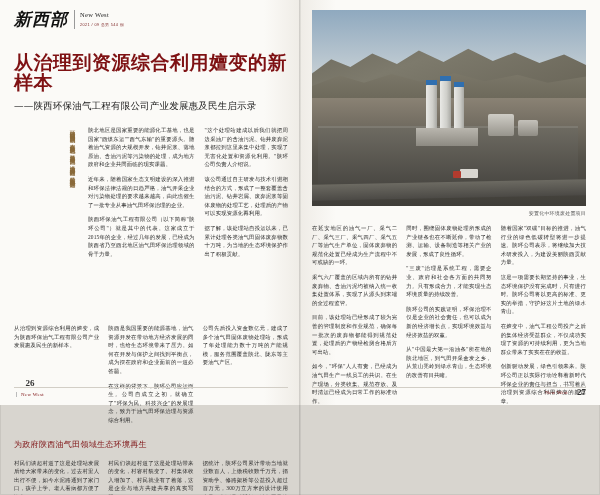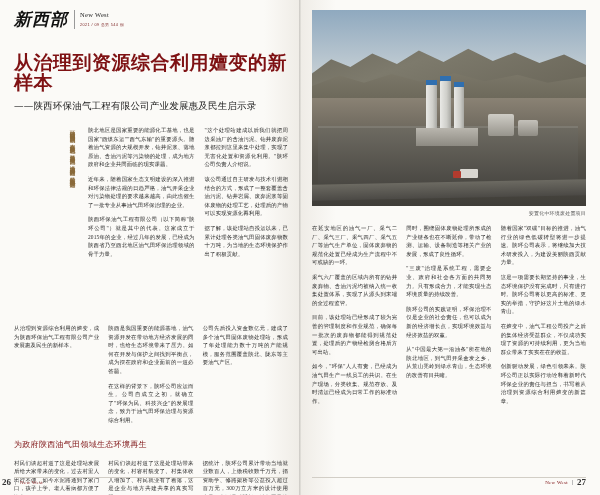--- a/index.html
+++ b/index.html
@@ -10,21 +10,21 @@
     overflow:hidden;
   }
   .spread{
     position:relative;
     width:600px;height:495px;
     display:flex;
     box-shadow:inset 0 0 0 1px #c9c6c0;
   }
   .page{
     position:relative;
-    width:300px;height:495px;
+    width:300px;height:405px;
     background:#fbfaf7;
     box-sizing:border-box;
   }
   .page.left{
     padding:10px 12px 22px 14px;
     background:linear-gradient(to right,#fbfaf7 0%,#fbfaf7 88%,#efece6 100%);
   }
   .page.right{
     padding:10px 14px 22px 12px;
     background:linear-gradient(to left,#fbfaf7 0%,#fbfaf7 88%,#efece6 100%);
@@ -203,21 +203,21 @@
     text-align:right;
     letter-spacing:.2px;
   }
 
   
   .folio{
     position:absolute;bottom:8px;
     display:flex;align-items:center;gap:4px;
     font-family:"Liberation Serif", serif;
   }
-  .folio.left{left:2px;}
+  .folio.left{left:16px;flex-direction:column;}
   .folio.right{right:14px;flex-direction:row-reverse;}
   .folio-num{
     font-size:9px;color:#333;font-weight:bold;
   }
   .folio-mark{
     font-size:5px;color:#7e1113;letter-spacing:.3px;
     border-left:1px solid #bbb;padding-left:4px;
   }
   .folio.right .folio-mark{border-left:none;border-right:1px solid #bbb;padding-left:0;padding-right:4px;}
   .footrule{

